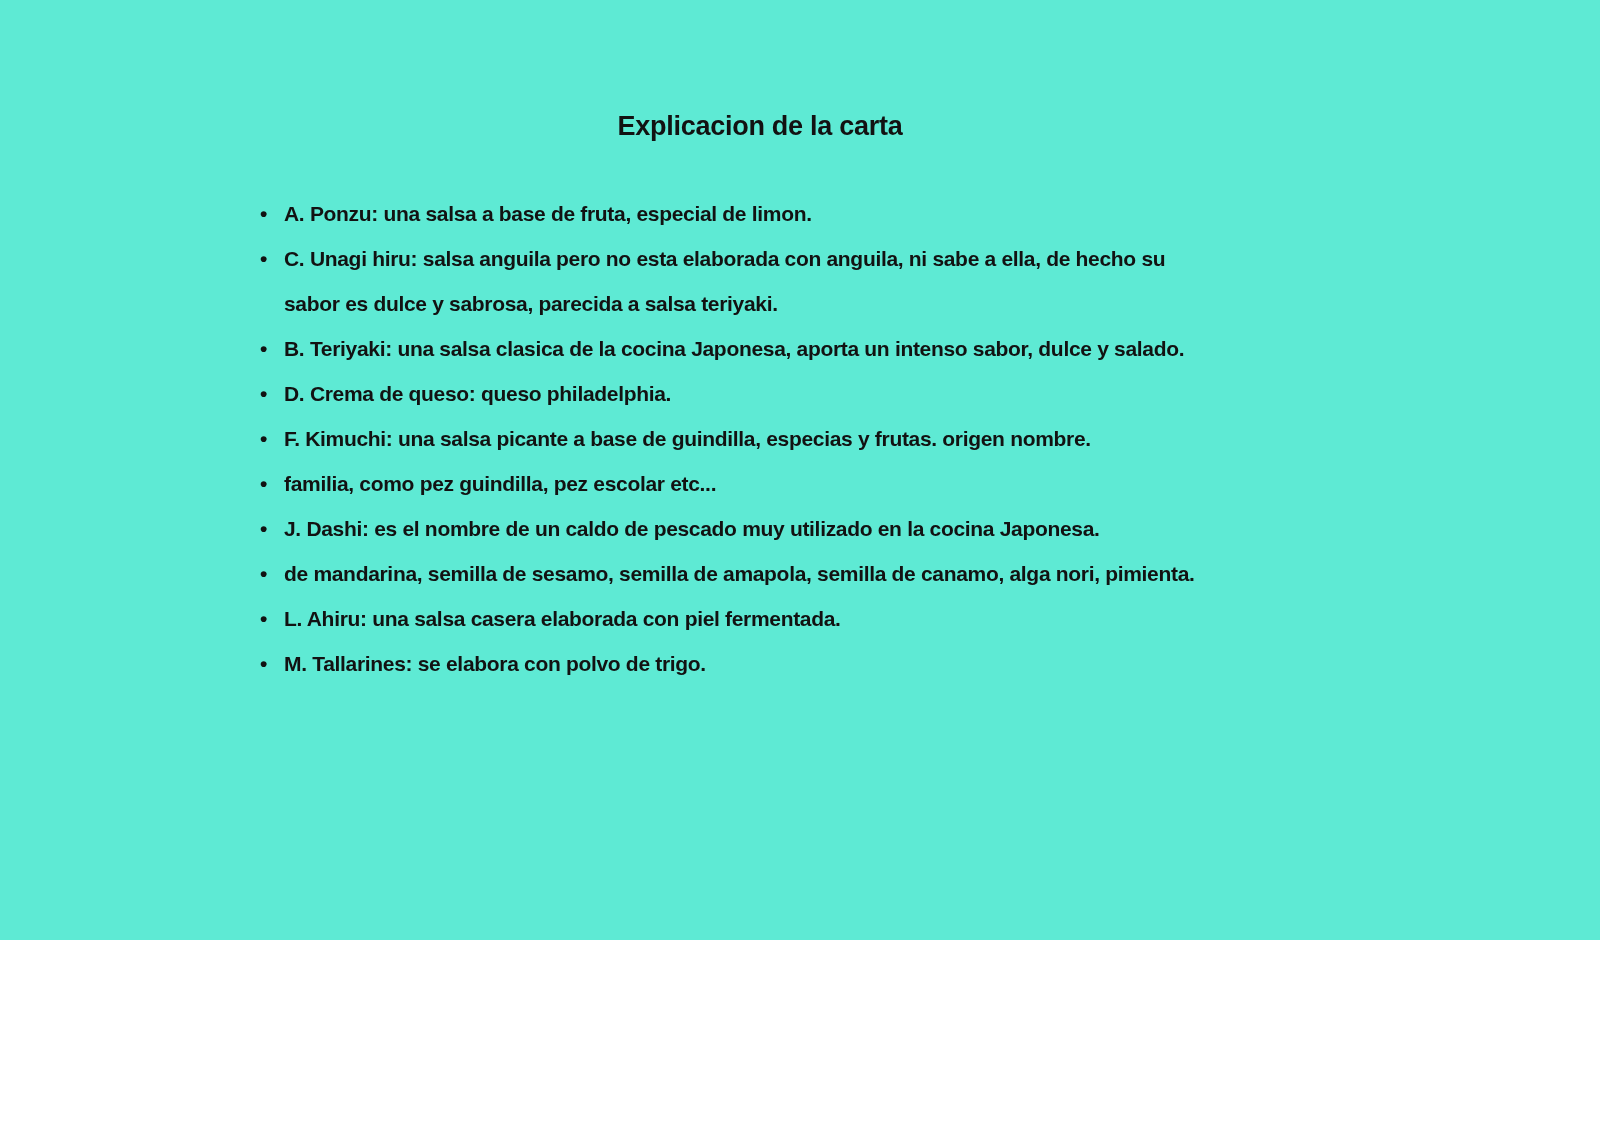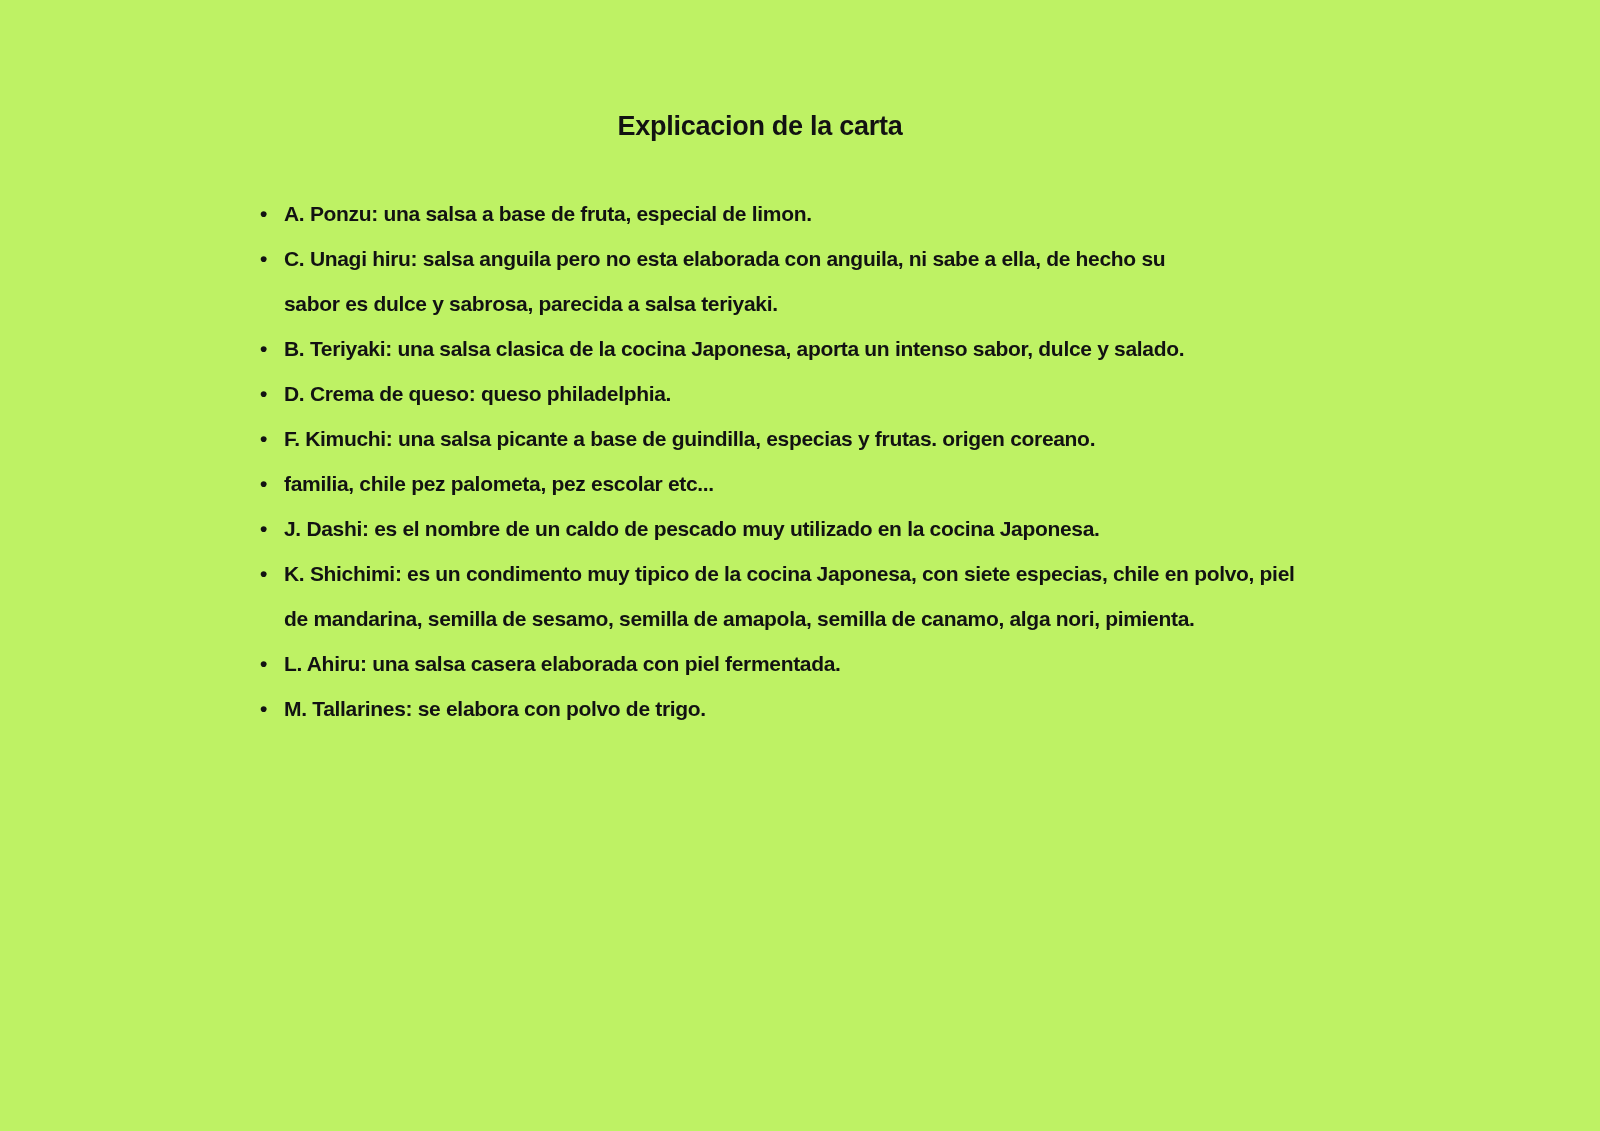--- a/index.html
+++ b/index.html
@@ -3,22 +3,22 @@
 <meta charset="utf-8">
 <style>
   html, body {
     margin: 0;
     padding: 0;
     background: #ffffff;
   }
   .page {
     position: relative;
     width: 1600px;
-    height: 1131px;
-    background: #bef264;
+    height: 940px;
+    background: #5eead4;
     overflow: hidden;
     font-family: "Liberation Sans", "DejaVu Sans", sans-serif;
     font-weight: 700;
     color: #121212;
   }
   .doc-title {
     position: absolute;
     top: 109px;
     left: 0;
     width: 1520px;
@@ -74,35 +74,34 @@
     <div class="glossary-item">
       <span class="item-line">B. Teriyaki: una salsa clasica de la cocina Japonesa, aporta un intenso sabor, dulce y salado.</span>
     </div>
 
     <div class="glossary-item">
       <span class="item-line">D. Crema de queso: queso philadelphia.</span>
     </div>
 
 
     <div class="glossary-item">
-      <span class="item-line">F. Kimuchi: una salsa picante a base de guindilla, especias y frutas. origen coreano.</span>
+      <span class="item-line">F. Kimuchi: una salsa picante a base de guindilla, especias y frutas. origen nombre.</span>
     </div>
 
 
     <div class="glossary-item">
-      <span class="item-line">familia, chile pez palometa, pez escolar etc...</span>
+      <span class="item-line">familia, como pez guindilla, pez escolar etc...</span>
     </div>
 
 
     <div class="glossary-item">
       <span class="item-line">J. Dashi: es el nombre de un caldo de pescado muy utilizado en la cocina Japonesa.</span>
     </div>
 
     <div class="glossary-item">
-      <span class="item-line">K. Shichimi: es un condimento muy tipico de la cocina Japonesa, con siete especias, chile en polvo, piel</span>
       <span class="item-line">de mandarina, semilla de sesamo, semilla de amapola, semilla de canamo, alga nori, pimienta.</span>
     </div>
 
     <div class="glossary-item">
       <span class="item-line">L. Ahiru: una salsa casera elaborada con piel fermentada.</span>
     </div>
 
     <div class="glossary-item">
       <span class="item-line">M. Tallarines: se elabora con polvo de trigo.</span>
     </div>

